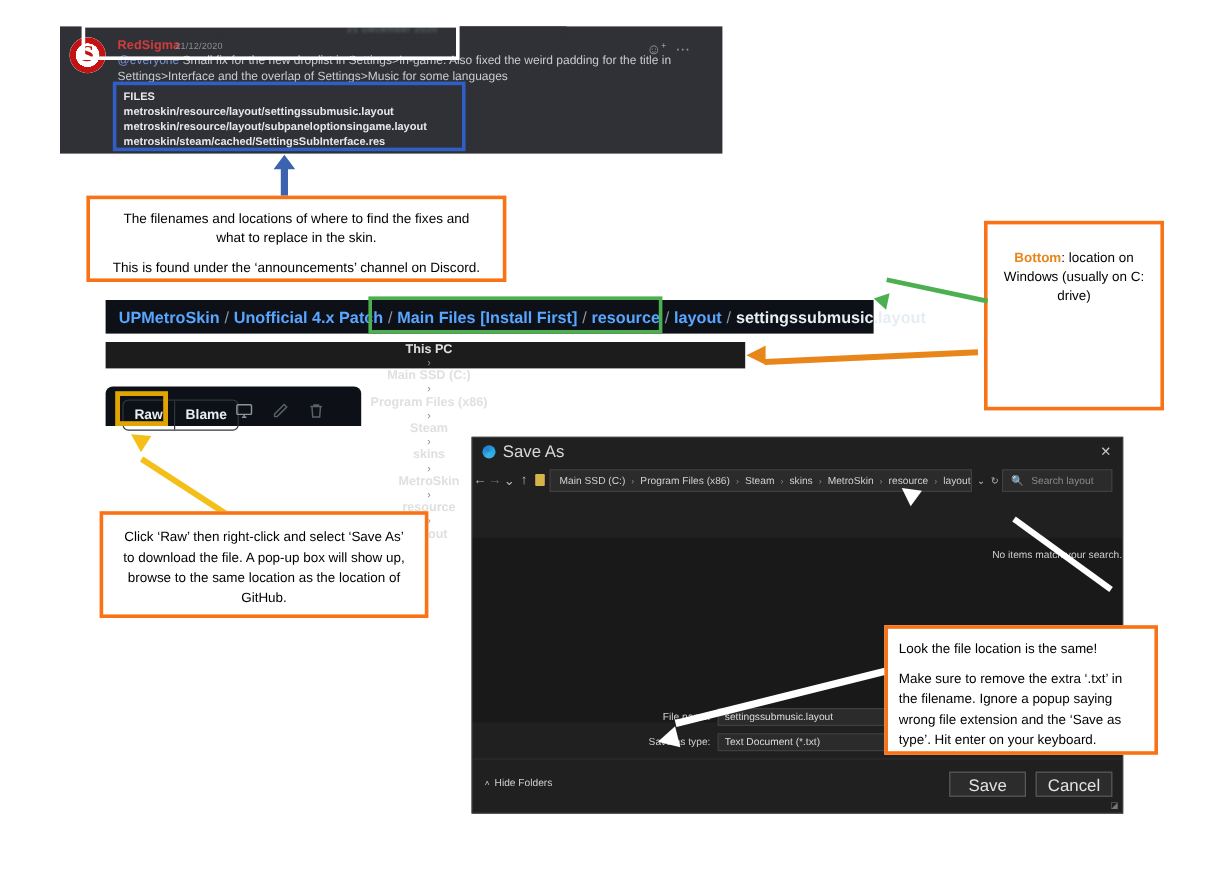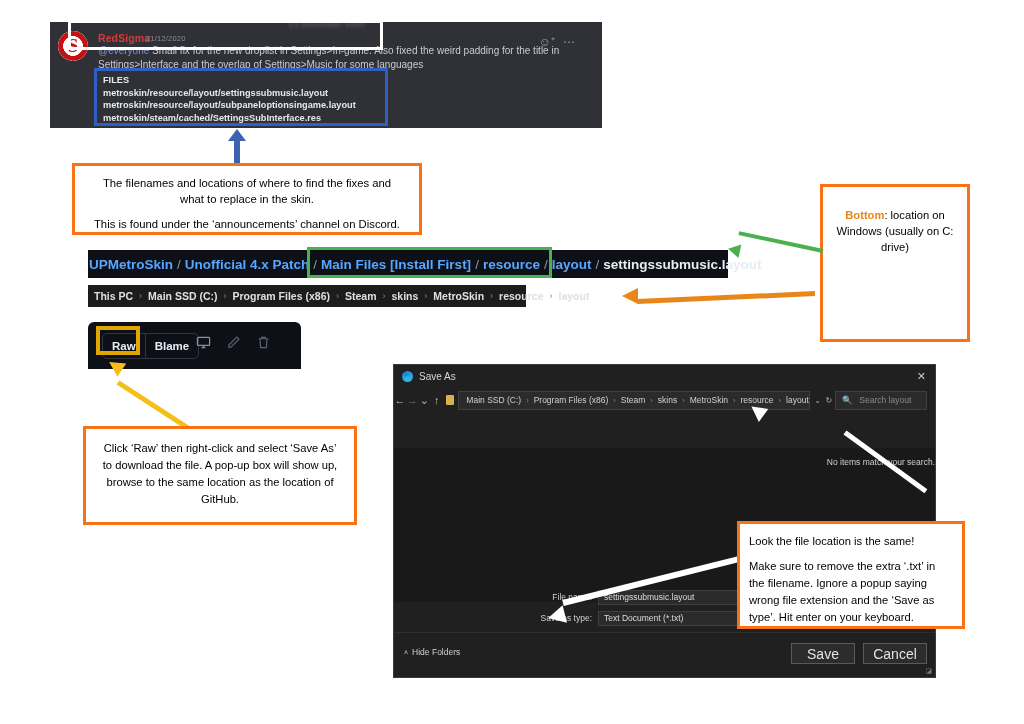--- a/index.html
+++ b/index.html
@@ -98,37 +98,37 @@
 
   #callout-topbottom {
     left: 820px; top: 184px; width: 150px; height: 158px;
     padding: 10px 9px 0 9px; font-size: 11.2px; line-height: 16px;
   }
   #callout-topbottom .gap { height: 10px; }
   .kw-top { color:#2e9e4f; font-weight:bold; }
   .kw-bottom { color:#e8861a; font-weight:bold; }
 
   #callout-raw {
-    left: 83px; top: 426px; width: 274px; height: 99px;
+    left: 83px; top: 426px; width: 274px; height: 89px;
     padding: 11px 12px 0 12px; font-size: 11.2px; line-height: 17px;
   }
 
   #callout-save {
     left: 737px; top: 521px; width: 228px; height: 108px;
     padding: 9px 9px 0 9px; font-size: 11.2px; line-height: 17px;
     text-align:left;
   }
   #callout-save .gap { height: 8px; }
 
   
   #gh-bar {
     left: 88px; top: 250px; width: 640px; height: 28px;
     background: #0d1117; color:#58a6ff;
     font-size: 13.5px; font-weight: bold;
-    display:flex; align-items:center; padding-left: 1px;
+    display:flex; align-items:center; padding-left: 11px;
     box-sizing:border-box;
     white-space:nowrap;
   }
   #gh-bar .sep { color:#8b949e; font-weight:normal; margin:0 4px; }
   #gh-green {
     position:absolute; left: 307px; top: 247px; width: 245px; height: 31px;
     border: 3px solid #4caf50; box-sizing:border-box; pointer-events:none;
   }
   #gh-file { color:#e6edf3; }
 
@@ -139,42 +139,42 @@
   }
   #green-arrow-head {
     left: 728px; top: 243px;
     border-top: 7px solid transparent; border-bottom: 7px solid transparent;
     border-right: 12px solid #4caf50;
     transform: rotate(12deg);
   }
 
   
   #win-bar {
-    left: 88px; top: 285px; width: 438px; height: 22px;
+    left: 88px; top: 285px; width: 533px; height: 22px;
     background: #1c1c1c; color:#e0e0e0;
     font-size: 10.5px; font-weight: bold;
     display:flex; align-items:center; padding-left: 6px;
-    box-sizing:border-box; white-space:nowrap;
+    box-sizing:border-box; white-space:nowrap;flex-direction:column;
   }
   #win-bar .sep { color:#8b8b8b; font-weight:normal; margin:0 6px; font-size:9px;}
 
   
   #orange-arrow-shaft {
     left: 637px; top: 291px; width: 178px; height: 5px; background:#e8861a;
     transform-origin: right center; transform: rotate(-2.6deg);
   }
   #orange-arrow-head {
     left: 622px; top: 288px;
     border-top: 8px solid transparent; border-bottom: 8px solid transparent;
     border-right: 16px solid #e8861a;
   }
 
   
   #raw-panel {
-    left: 88px; top: 322px; width: 213px; height: 47px;
+    left: 88px; top: 322px; width: 213px; height: 33px;
     background: #0d1117; border-top-left-radius:6px; border-top-right-radius:6px;
   }
   #raw-group {
     position:absolute; left: 14px; top: 11px; height: 24px;
     border: 1px solid #30363d; border-radius: 5px;
     display:flex; align-items:stretch;
   }
   #raw-group .btn {
     display:flex; align-items:center; padding: 0 9px;
     font-size: 11.5px; color:#e6edf3; font-weight:600;
@@ -205,21 +205,21 @@
     color:#e6e6e6;
   }
   #sa-title {
     position:absolute; left:0; top:0; right:0; height:22px;
     display:flex; align-items:center;
   }
   #sa-title .edge-icon {
     width: 11px; height: 11px; margin-left: 8px; border-radius:50%;
     background: conic-gradient(from 200deg, #3bb2e8, #1f7fd0, #2aa8e0, #3bb2e8);
   }
-  #sa-title .t { font-size: 10px; margin-left: 6px; color:#d8d8d8; }
+  #sa-title .t { font-size: 14px; margin-left: 6px; color:#d8d8d8; }
   #sa-title .x { margin-left:auto; margin-right:9px; font-size:11px; color:#c8c8c8; }
 
   #sa-nav {
     position:absolute; left:0; top:22px; right:0; height:26px;
     display:flex; align-items:center;
   }
   .navbtn { width: 17px; text-align:center; font-size: 11px; color:#b9b9b9; }
   .navbtn.dim { color:#6d6d6d; }
   #sa-folder-ico {
     width: 12px; height: 10px; background:#d8b24a; margin: 0 4px 0 3px; border-radius:1px;

